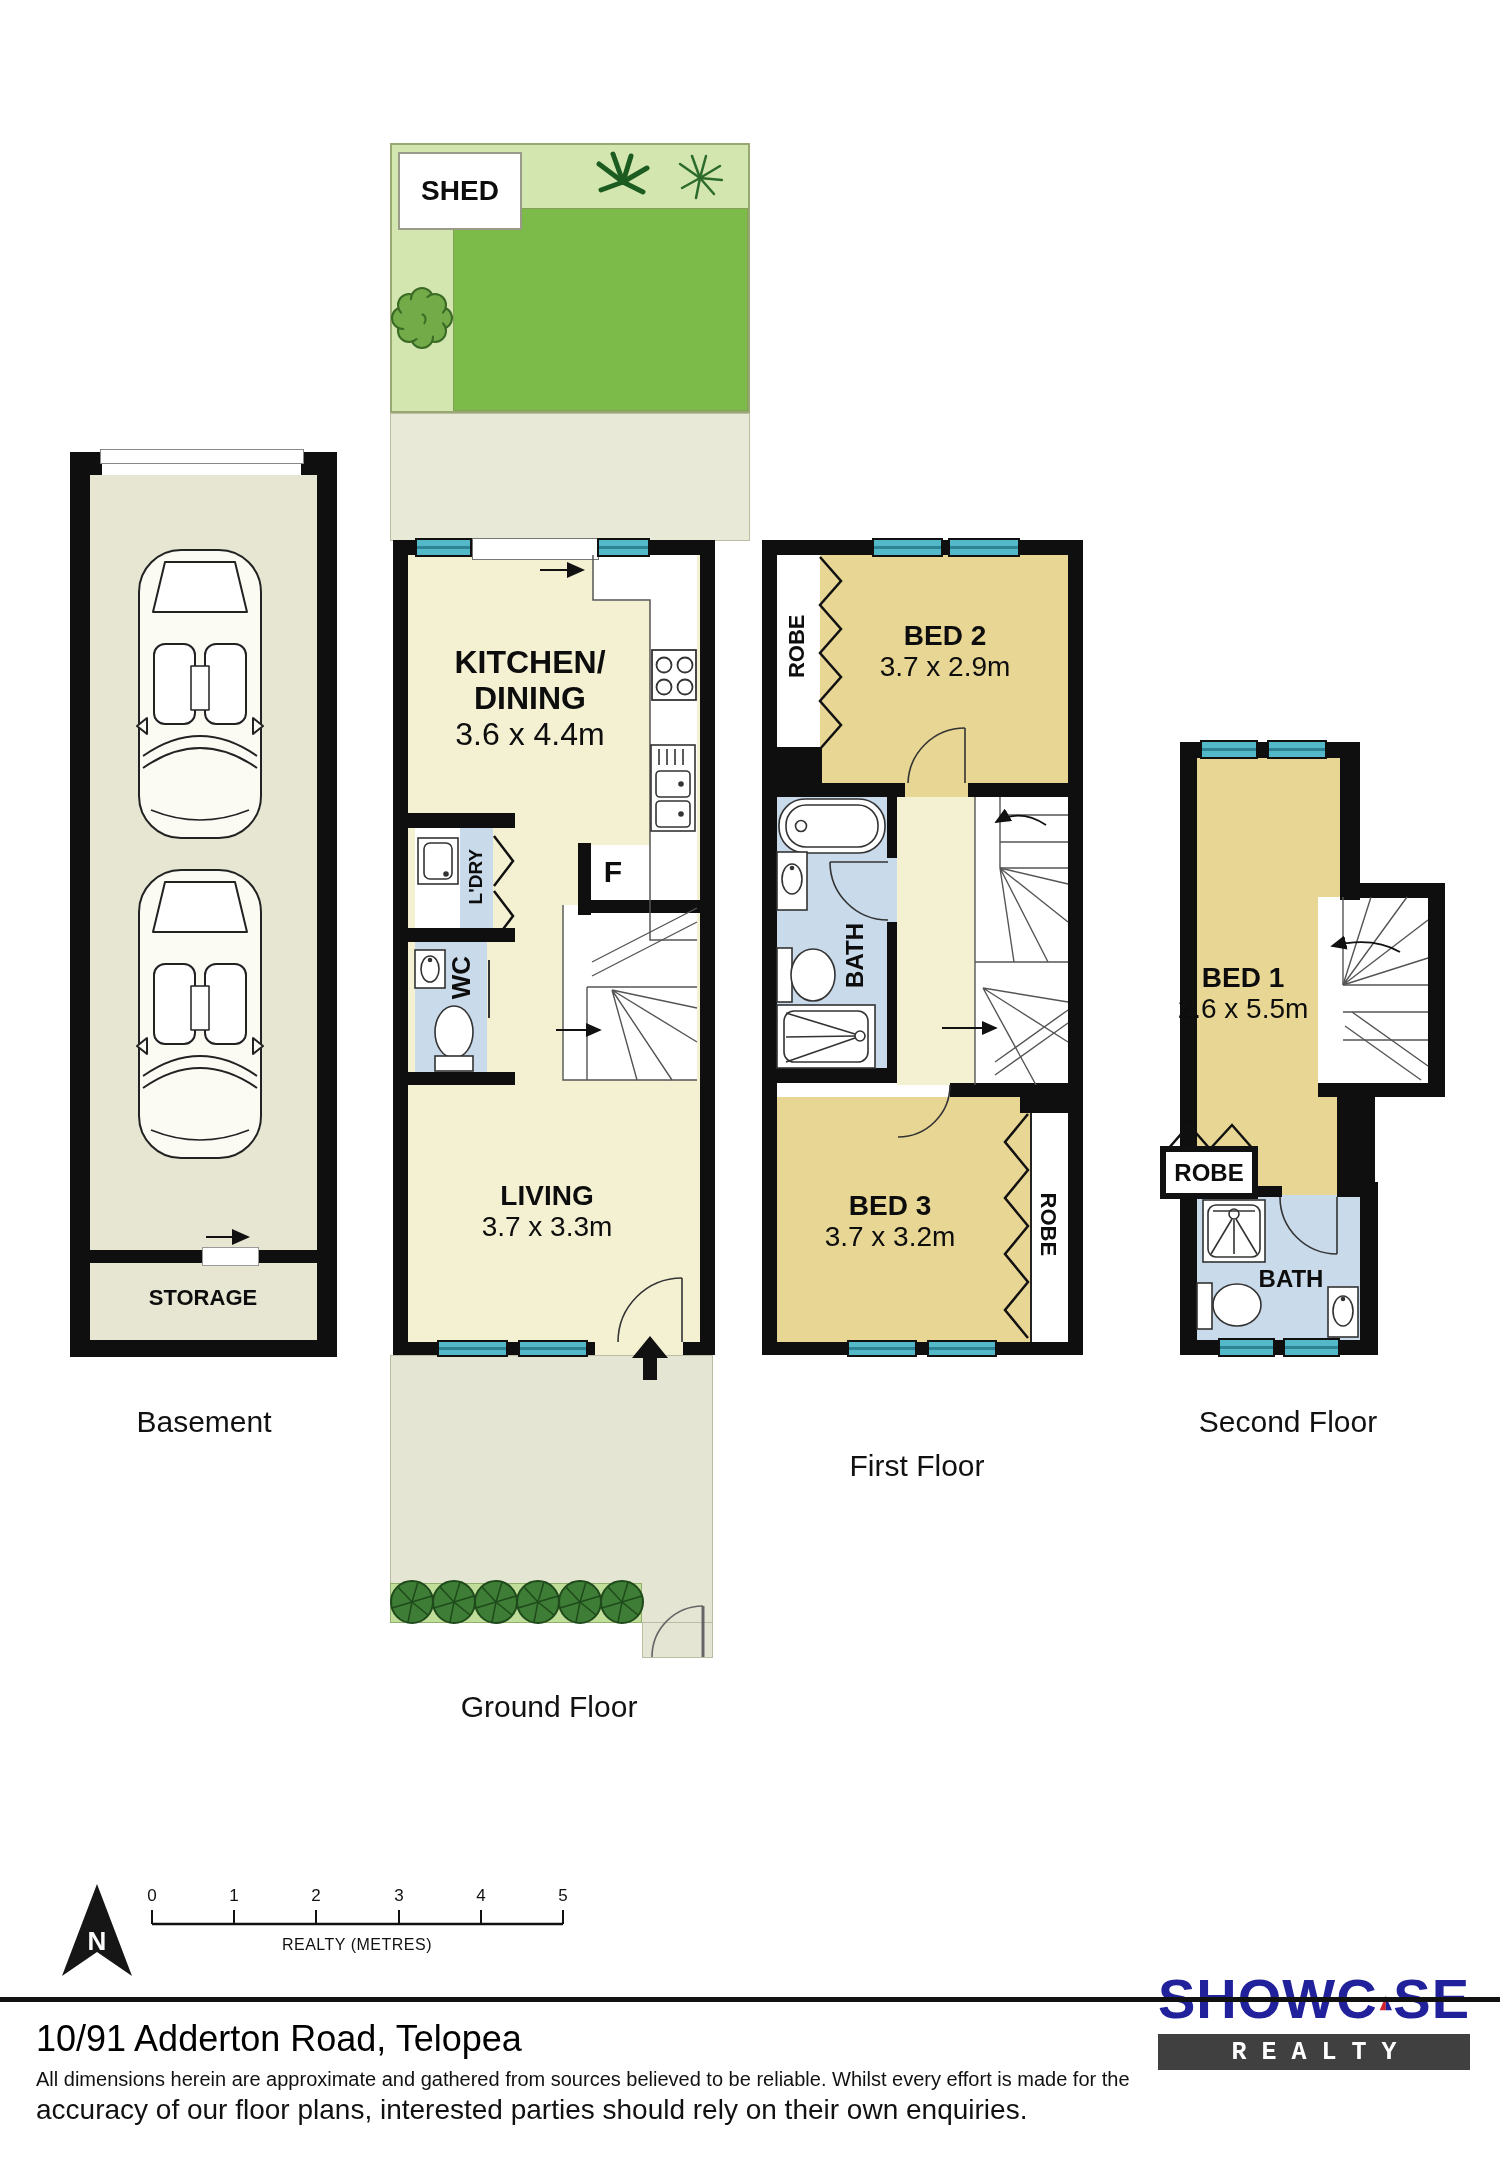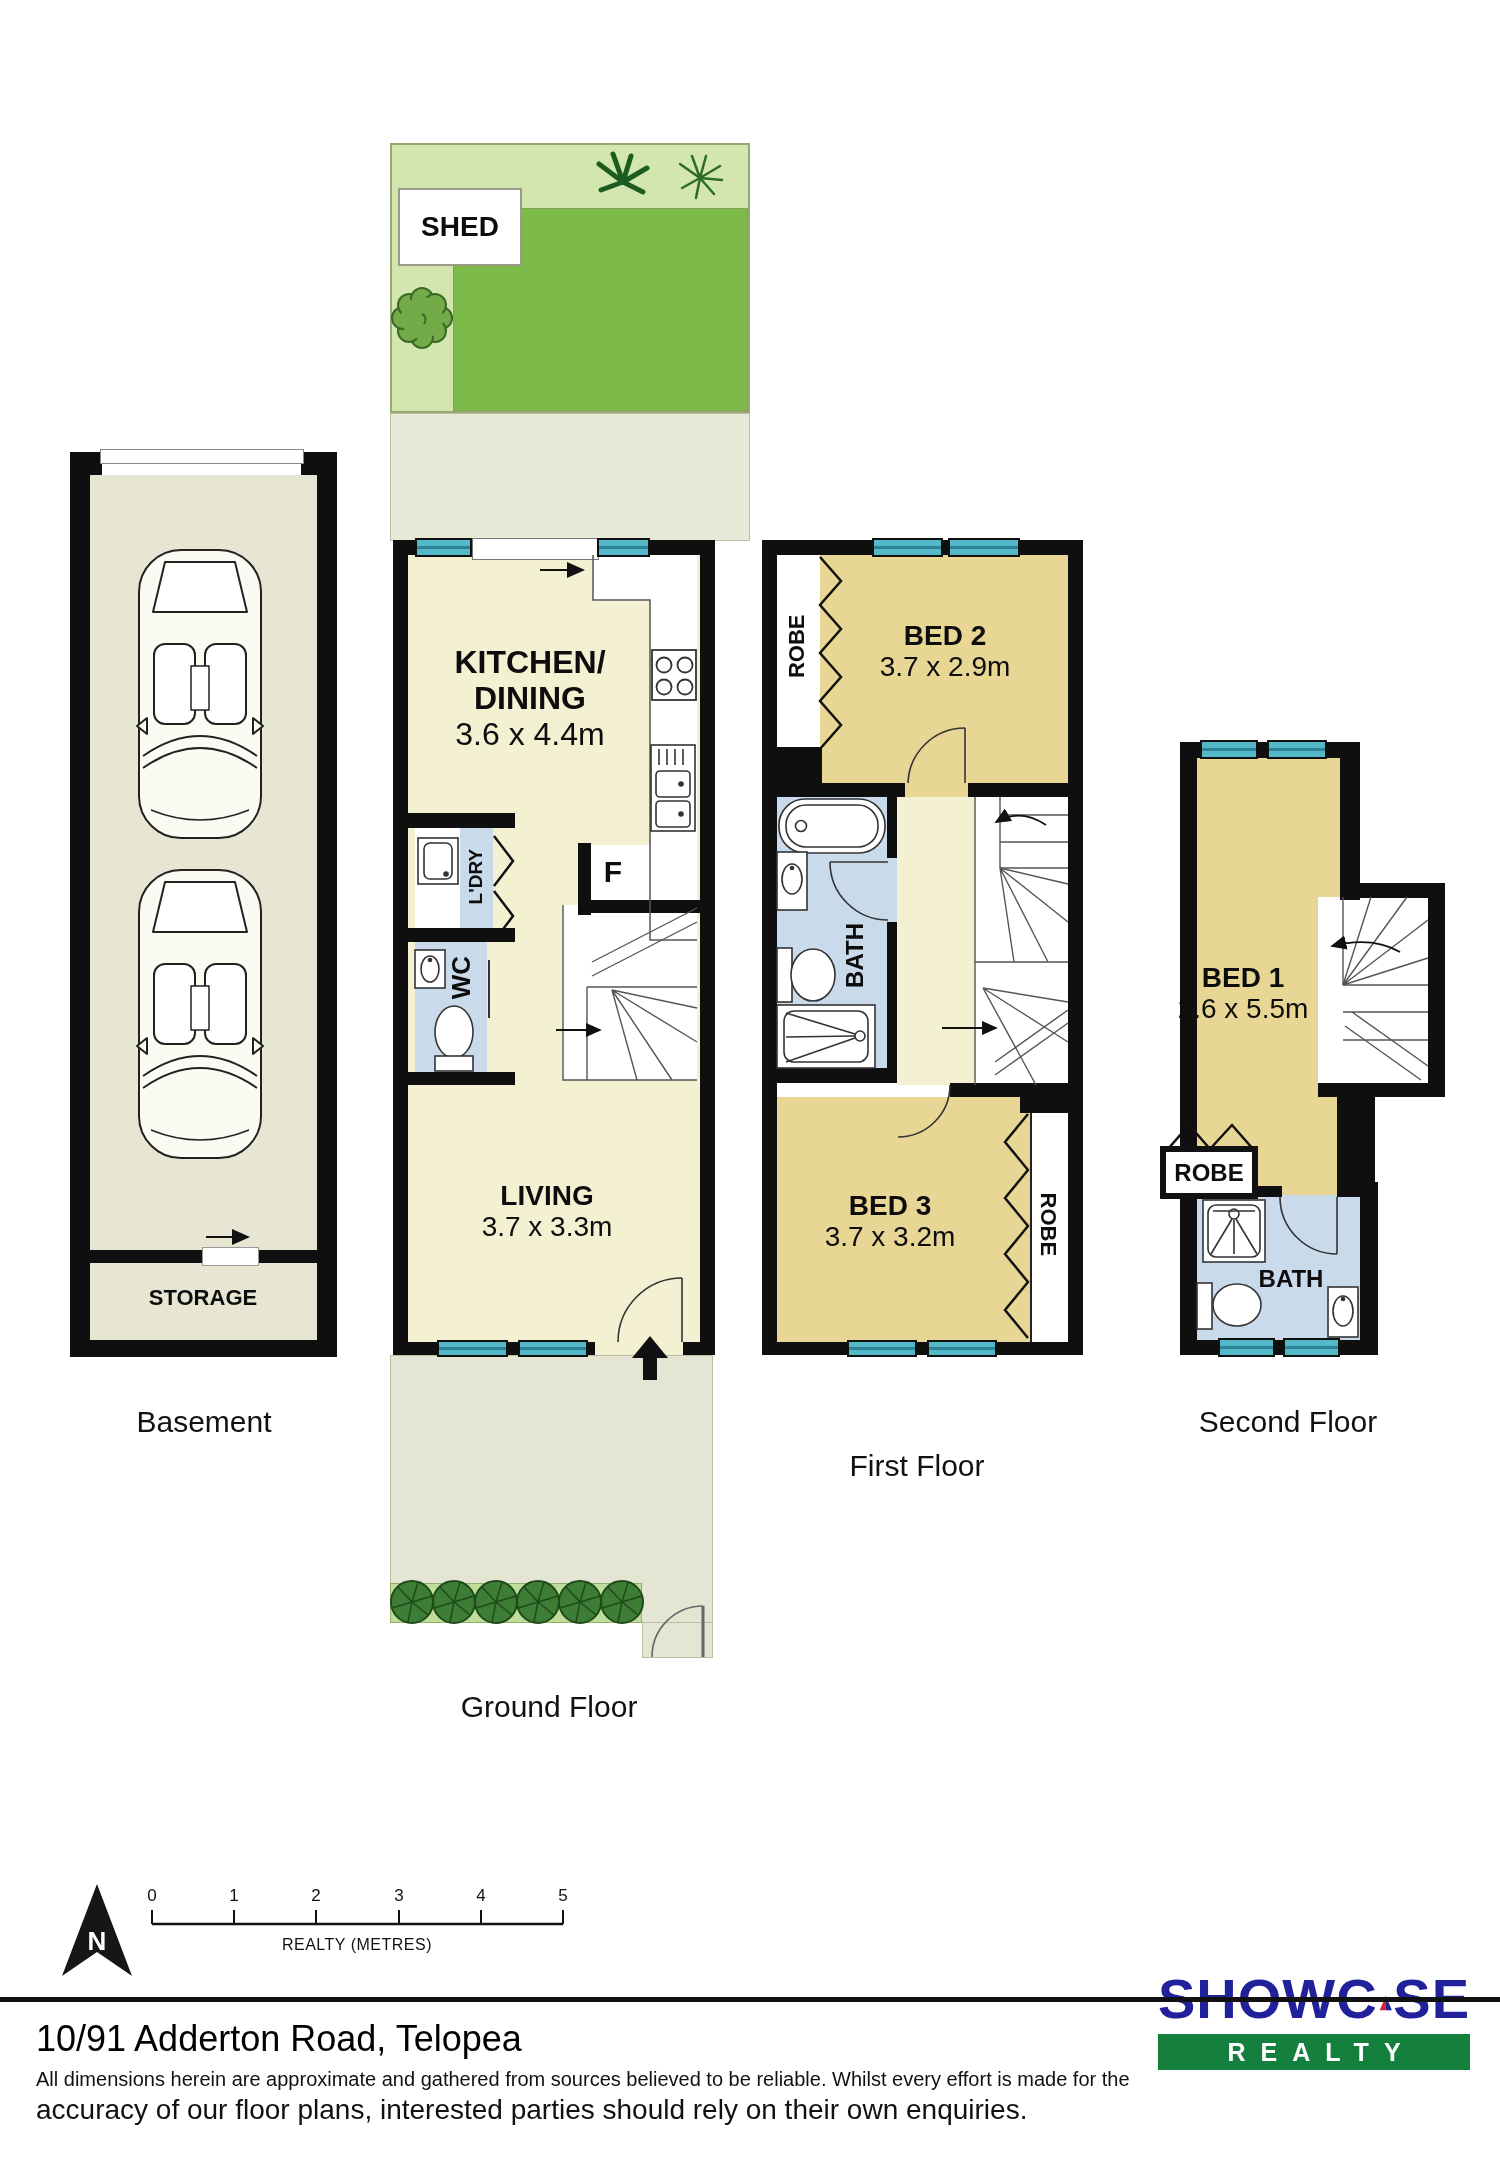--- a/index.html
+++ b/index.html
@@ -24,21 +24,21 @@
   .logo-row1{display:flex;align-items:flex-end;justify-content:center;font-weight:bold;font-size:56px;letter-spacing:1px;}
   .logo-bar{margin-top:3px;height:36px;display:flex;align-items:center;justify-content:center;font-weight:bold;font-size:25px;color:#fff;}
 </style>
 </head>
 <body>
 
 <div id="canvas">
 
   <div class="floor dots" style="left:390px;top:143px;width:360px;height:270px;background:#d4e6b0;border:2px solid #97a873;box-sizing:border-box;"></div>
   <div class="floor" style="left:453px;top:208px;width:295px;height:203px;background:#7cbb4a;border:1px solid #85a158;box-sizing:border-box;z-index:15;"></div>
-  <div class="shedbox" style="left:398px;top:152px;width:120px;height:74px;margin-top:36px;">
+  <div class="shedbox" style="left:398px;top:152px;width:120px;height:74px;">
     <span>SHED</span>
   </div>
 
   <div class="floor" style="left:390px;top:413px;width:360px;height:128px;background:#e9e9d7;border:1px solid #bdbda6;box-sizing:border-box;"></div>
 
   <div class="floor" style="left:90px;top:475px;width:227px;height:865px;background:#e6e6d3;"></div>
   <div class="wall" style="left:70px;top:452px;width:20px;height:905px;"></div>
   <div class="wall" style="left:317px;top:452px;width:20px;height:905px;"></div>
   <div class="wall" style="left:70px;top:452px;width:32px;height:23px;"></div>
   <div class="wall" style="left:301px;top:452px;width:36px;height:23px;"></div>
@@ -401,21 +401,21 @@
 
   <div class="abs" style="left:1158px;top:1966px;width:312px;z-index:60;">
     <div class="logo-row1" style="color:#21219b;">
       <span>SHOWC</span>
         <svg width="38" height="44" viewBox="0 0 38 44" style="margin:0 1px 6px 1px;">
           <polygon points="19,2 2,42 19,42" fill="#d2232e"></polygon>
           <polygon points="19,2 36,42 19,42" fill="#21219b"></polygon>
         </svg>
         <span>SE</span>
     </div>
-    <div class="logo-bar" style="background:#15803d;letter-spacing:15px;padding-left:15px;">
+    <div class="logo-bar" style="background:#404040;letter-spacing:15px;padding-left:15px;font-family:Liberation Mono, monospace;">
       <span>REALTY</span>
     </div>
   </div>
 
   <div class="abs" style="left:0;top:1997px;width:1500px;height:5px;background:#111;z-index:60;"></div>
   <div class="abs" style="left:36px;top:2018px;font-size:36px;color:#000;z-index:60;">10/91 Adderton Road, Telopea</div>
   <div class="abs" style="left:36px;top:2068px;font-size:20px;color:#111;z-index:60;white-space:nowrap;">All dimensions herein are approximate and gathered from sources believed to be reliable. Whilst every effort is made for the</div>
   <div class="abs" style="left:36px;top:2094px;font-size:28px;color:#111;z-index:60;white-space:nowrap;">accuracy of our floor plans, interested parties should rely on their own enquiries.</div>
 
 </div>

